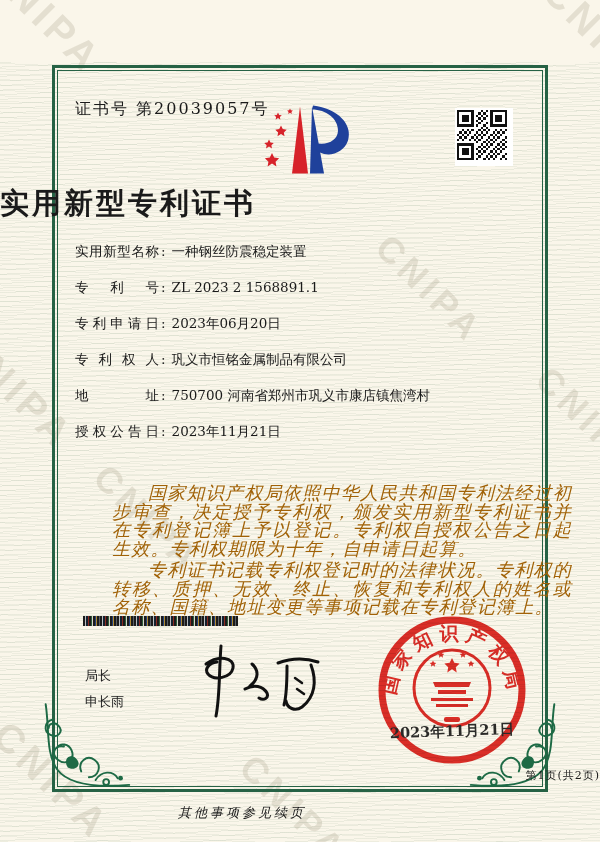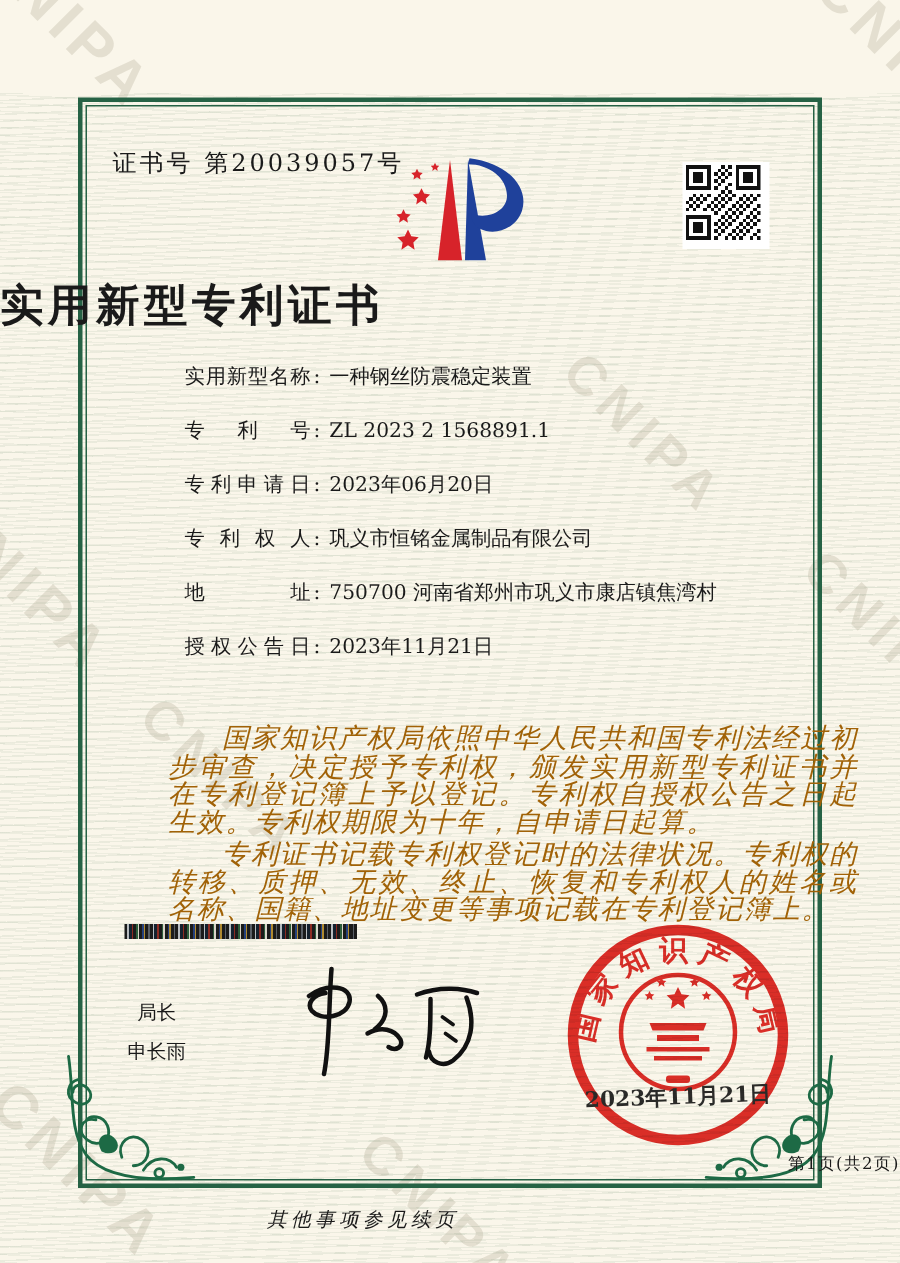--- a/index.html
+++ b/index.html
@@ -20,38 +20,38 @@
          border:3px solid #266245;}
   .frame::after{content:"";position:absolute;inset:2px;border:1px solid #266245;}
   
   .cert-no{position:absolute;left:75px;top:99px;font-size:16px;letter-spacing:2px;}
   .logo{position:absolute;left:256px;top:102px;width:100px;height:76px;}
   .qr{position:absolute;left:455px;top:108px;width:54px;height:54px;background:#fff;padding:2px;}
   .title{position:absolute;left:0;top:184px;width:600px;text-align:left;
          font-size:29px;font-weight:700;letter-spacing:3px;}
   
   .fields{position:absolute;left:75px;top:240px;width:460px;font-size:13.5px;}
-  .row{position:relative;line-height:22px;margin-bottom:14px;white-space:nowrap;margin-left:48px;}
+  .row{position:relative;line-height:22px;margin-bottom:14px;white-space:nowrap;}
   .lbl{display:inline-block;width:84px;text-align:justify;text-align-last:justify;vertical-align:top;}
   .sep{display:inline-block;margin:0 6px 0 2px;}
   .col2{position:absolute;left:198px;top:0;}
   .col2 .lbl{width:74px;}
   
   .paras{position:absolute;left:72px;top:484px;width:460px;font-size:18px;line-height:18.5px;
          letter-spacing:1.2px;text-align:justify;font-style:italic;color:#a16207;margin-left:40px;}
   .paras p{margin:0 0 3px 0;text-indent:2em;}
   
   .barcode{position:absolute;left:83px;top:616px;width:155px;height:10px;
     background:repeating-linear-gradient(90deg,
       #1b1b1b 0 2px,#b8bcc0 2px 3px,#14212e 3px 5px,#8c2b22 5px 6px,#1b1b1b 6px 8px,
       #2d5d3a 8px 9px,#d8d4c8 9px 10px,#1b1b1b 10px 12px,#24407c 12px 13px,#b08a30 13px 14px,
       #1b1b1b 14px 16px,#5a5f66 16px 17px);}
   
   .sig-block{position:absolute;left:85px;top:663px;font-size:13px;line-height:26px;
-             font-family:"DejaVu Sans","Liberation Sans",sans-serif;text-align:center;}
+             font-family:"DejaVu Sans","Liberation Sans",sans-serif;}
   .sig-svg{position:absolute;left:178px;top:636px;}
   
   .seal{position:absolute;left:376px;top:614px;width:152px;height:152px;opacity:.93;
         mix-blend-mode:multiply;}
   
   .orn{position:absolute;width:96px;height:92px;}
   .orn.left{left:38px;top:700px;}
   .orn.right{left:466px;top:700px;transform:scaleX(-1);}
   
   .page-num{position:absolute;left:0;top:768px;width:600px;text-align:right;font-size:11px;letter-spacing:1px;}

